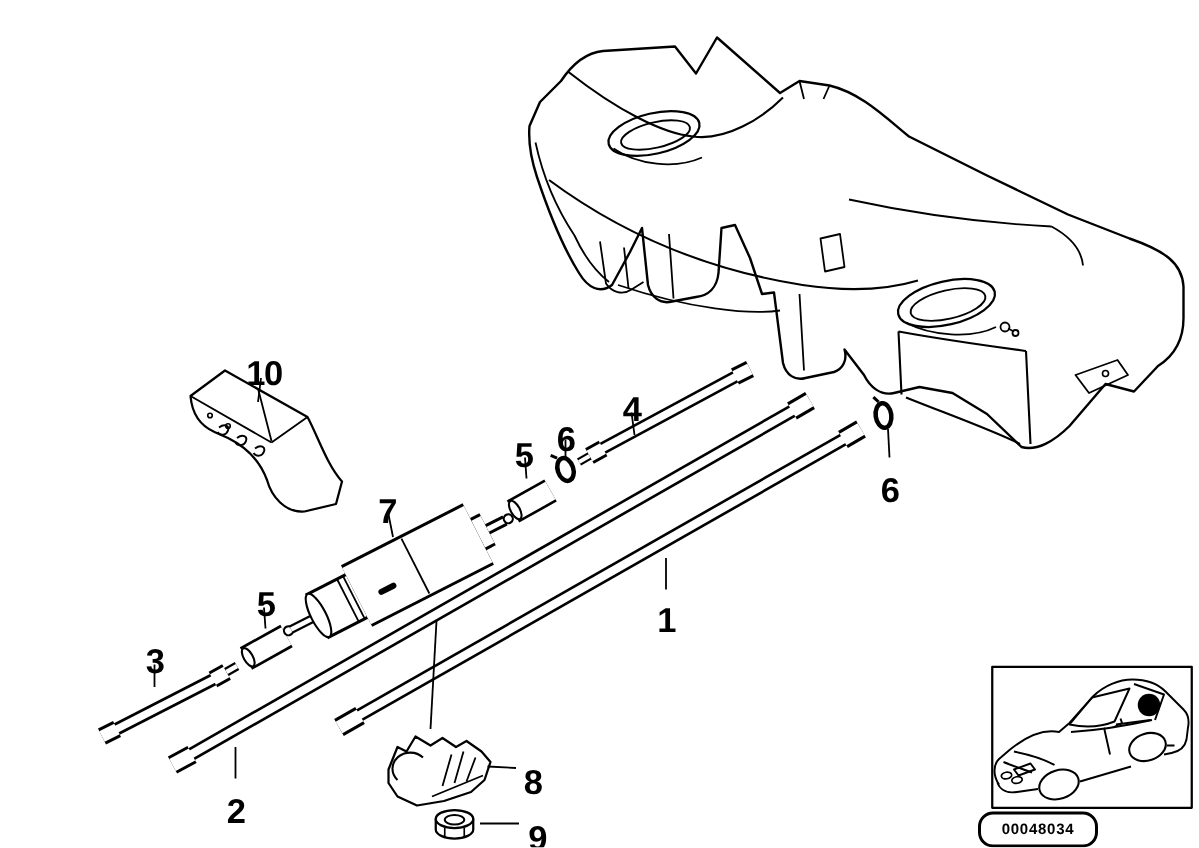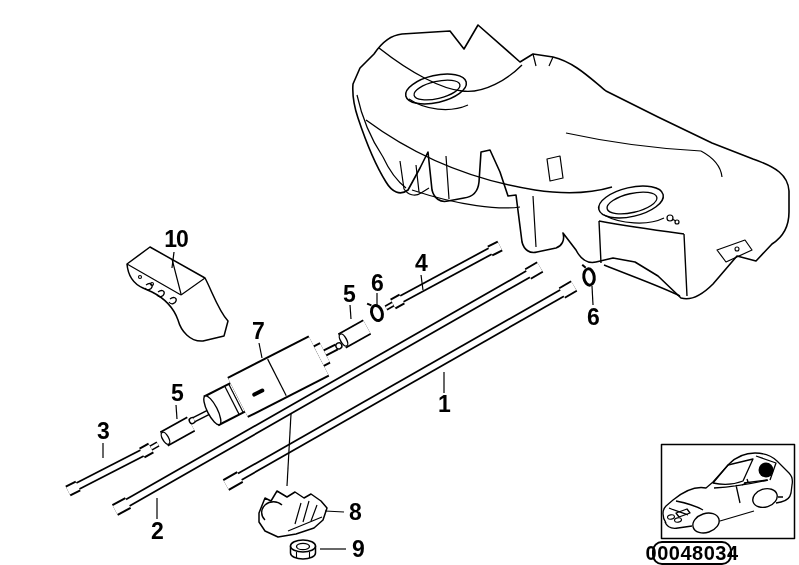--- a/index.html
+++ b/index.html
@@ -5,28 +5,28 @@
   html,body{margin:0;padding:0;background:#fff;}
   .stage{
     position:relative;width:799px;height:565px;background:#fff;overflow:hidden;
     font-family:"Liberation Sans",sans-serif;
   }
   .stage svg{position:absolute;left:0;top:0;}
   .callout{
     position:absolute;transform:translate(-50%,-50%);
     font-family:"Liberation Sans",sans-serif;
     font-weight:700;font-size:23px;color:#000;letter-spacing:-1px;
-    line-height:1;user-select:none;cursor:pointer;
+    line-height:1;user-select:none;cursor:pointer;margin-top:10px;
   }
   .badge{
     position:absolute;left:652px;top:541px;width:76px;height:20px;
     border:2px solid #000;border-radius:10px;background:#fff;
     display:flex;align-items:center;justify-content:center;
     font-family:"Liberation Sans",sans-serif;
-    font-weight:700;font-size:20px;color:#000;letter-spacing:.5px;
+    font-weight:700;font-size:10px;color:#000;letter-spacing:.5px;
   }
 </style>
 </head>
 <body>
 
 <div class="stage">
 
 <svg width="799" height="565" viewBox="0 0 799 565" fill="none" stroke="#000" stroke-linecap="butt" stroke-linejoin="round">
 
   <g>

